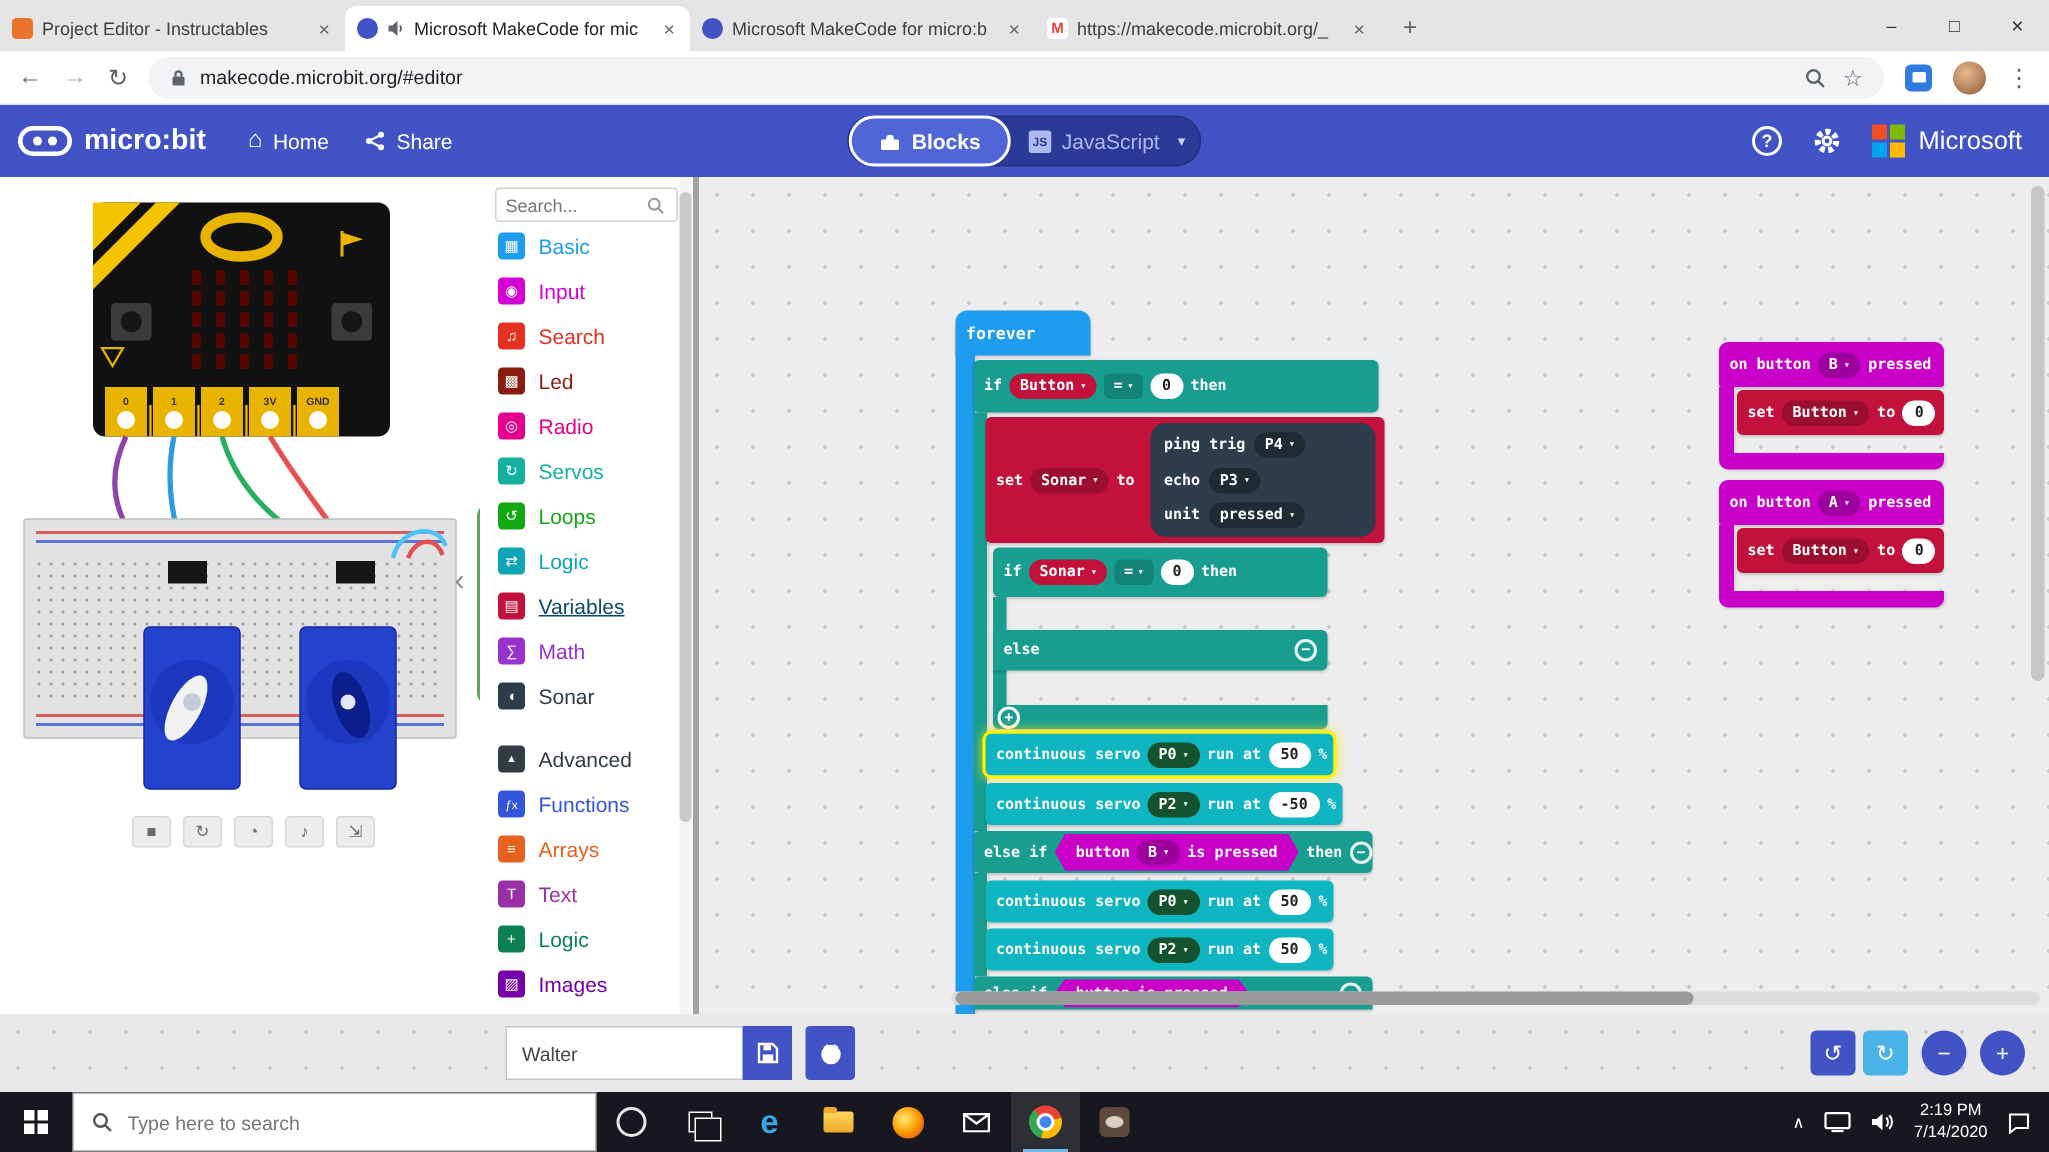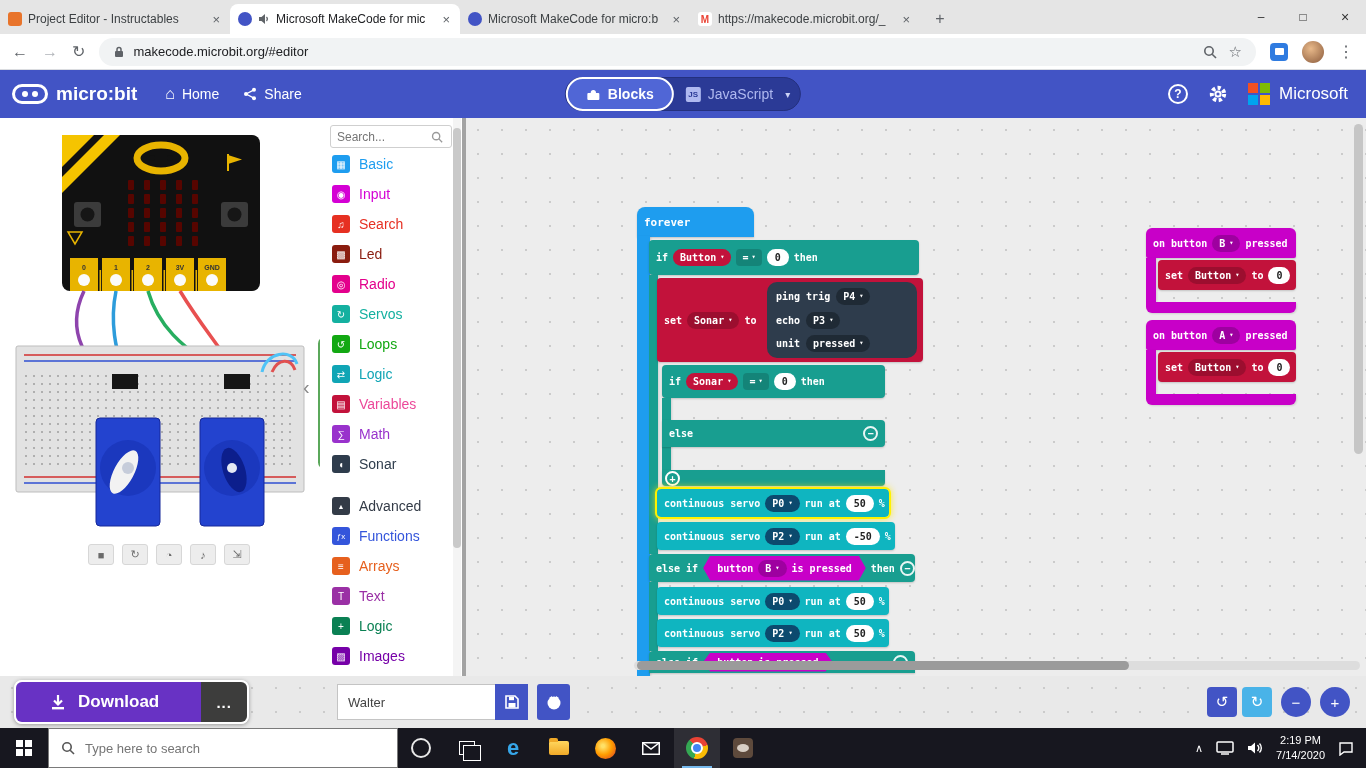--- a/index.html
+++ b/index.html
@@ -62,21 +62,21 @@
   .cat-ic{width:18px;height:18px;border-radius:3px;color:#fff;font-size:10px;display:flex;align-items:center;justify-content:center;flex:none}
   .tb-scroll{position:absolute;right:1px;top:0;width:8px;height:558px;background:#F4F4F4}
   .tb-thumb{position:absolute;left:0;top:10px;width:8px;height:420px;background:#C9C9C9;border-radius:4px}
 
   
   .workspace{position:absolute;left:466px;top:0;width:900px;height:558px;background:#EDEDED;background-image:radial-gradient(#CBCBCB 1.2px,transparent 1.4px);background-size:24px 24px}
   .wb{position:absolute;display:flex;align-items:center;gap:5px;padding:0 7px;color:#fff;font-family:"DejaVu Sans Mono","Liberation Mono",monospace;font-weight:bold;font-size:10px;border-radius:4px;white-space:nowrap;box-shadow:0 1px 2px rgba(0,0,0,.18)}
   .spine{position:absolute;box-shadow:1px 1px 2px rgba(0,0,0,.12)}
   .bg-blue{background:#1E9DEF}.bg-teal{background:#189E90}.bg-cyan{background:#0FB5C0}.bg-red{background:#C2123B}.bg-mag{background:#C800C8}
   .pill{border-radius:11px;padding:3px 7px;display:inline-flex;align-items:center;gap:4px}
-  .p-red{background:#C2123B}.p-dred{background:#9C0E2F}.p-dcyan{background:#0c4a6e}.p-dmag{background:#9E00A0}.p-dnavy{background:#1F2A35}
+  .p-red{background:#C2123B}.p-dred{background:#9C0E2F}.p-dcyan{background:#14532d}.p-dmag{background:#9E00A0}.p-dnavy{background:#1F2A35}
   .opsel{background:rgba(0,0,0,.16);border-radius:4px;padding:3px 6px;display:inline-flex;align-items:center;gap:3px}
   .numpill{background:#fff;color:#222;border-radius:10px;padding:3px 8px}
   .caret{font-size:7px;line-height:1}
   .mut{width:15px;height:15px;border:2px solid rgba(255,255,255,.9);border-radius:50%;display:inline-flex;align-items:center;justify-content:center;font-size:10px;color:#fff;flex:none}
   .mla{margin-left:auto}
   .hexa{background:#C800C8;clip-path:polygon(7px 0,calc(100% - 7px) 0,100% 50%,calc(100% - 7px) 100%,7px 100%,0 50%);padding:4px 14px;display:inline-flex;align-items:center;gap:5px}
   .hl{outline:2px solid #FFF200;box-shadow:0 0 7px 2px rgba(255,230,0,.75)}
   .navyblk{position:absolute;right:6px;top:4px;bottom:4px;width:150px;background:#2E3C4C;border-radius:10px;display:flex;flex-direction:column;justify-content:space-evenly;padding:0 9px}
   .navyrow{display:flex;align-items:center;gap:6px}
   .hst{position:absolute;left:168px;top:543px;width:726px;height:9px;background:#DDD;border-radius:5px}
@@ -410,21 +410,21 @@
       <div class="cat" style="top:211px">
           <span class="cat-ic" style="background-color: rgb(18, 168, 18);">↺</span>
           <span style="color: rgb(18, 168, 18);">Loops</span>
         </div>
       <div class="cat" style="top:241px">
           <span class="cat-ic" style="background-color: rgb(16, 165, 181);">⇄</span>
           <span style="color: rgb(16, 165, 181);">Logic</span>
         </div>
       <div class="cat" style="top:271px">
           <span class="cat-ic" style="background-color: rgb(194, 18, 59);">▤</span>
-          <span style="color: #ec4899;">Variables</span>
+          <span style="color: #0c4a6e; text-decoration: underline;">Variables</span>
         </div>
       <div class="cat" style="top:301px">
           <span class="cat-ic" style="background-color: rgb(153, 50, 204);">∑</span>
           <span style="color: rgb(153, 50, 204);">Math</span>
         </div>
       <div class="cat" style="top:331px">
           <span class="cat-ic" style="background-color: rgb(46, 60, 76);">◖</span>
           <span style="color: rgb(46, 60, 76);">Sonar</span>
         </div>
       <div class="cat" style="top:403px">
@@ -451,21 +451,21 @@
           <span class="cat-ic" style="background-color: rgb(118, 0, 168);">▨</span>
           <span style="color: rgb(118, 0, 168);">Images</span>
         </div>
       <div class="tb-scroll">
           <div class="tb-thumb"></div>
         </div>
     </div>
 
     <div class="workspace">
 
-      <div class="wb bg-blue" style="left:171px;top:89px;width:117px;height:30px;border-radius:8px 8px 0 0;font-size:11px">
+      <div class="wb bg-blue" style="left:171px;top:89px;width:90px;height:30px;border-radius:8px 8px 0 0;font-size:11px">
         <span>forever</span>
       </div>
       <div class="spine bg-blue" style="left:171px;top:118px;width:13px;height:440px"></div>
 
       <div class="wb bg-teal" style="left:183px;top:122px;width:270px;height:35px">
         <span>if</span>
         <span class="pill p-red">
             <span>Button</span>
             <span class="caret">▾</span>
           </span>
@@ -638,32 +638,20 @@
         <span class="numpill">0</span>
       </div>
 
       <div class="hst"></div>
       <div class="hsb"></div>
       <div class="vsb"></div>
     </div>
   </div>
 
   <div class="ebar">
-    <div class="dl">
-      <div class="dlmain">
-        <span>
-            <svg width="16" height="17" viewBox="0 0 16 17">
-              <path d="M8 1 v8.5 M4 6.5 L8 10.5 L12 6.5" stroke="#fff" stroke-width="2.2" fill="none"></path>
-              <rect x="2" y="13" width="12" height="2.4" fill="#fff"></rect>
-            </svg>
-          </span>
-        <span>Download</span>
-      </div>
-      <div class="dlmore">...</div>
-    </div>
     <div class="pname">
       <input value="Walter" style="">
       <div class="psave">
           <svg width="16" height="16" viewBox="0 0 16 16">
             <path d="M2 2 h9 l3 3 v9 H2z" fill="none" stroke="#fff" stroke-width="1.6"></path>
             <rect x="5" y="2.8" width="5" height="3.4" fill="#fff"></rect>
             <rect x="4.5" y="9" width="7" height="4.5" fill="#fff"></rect>
           </svg>
         </div>
     </div>

